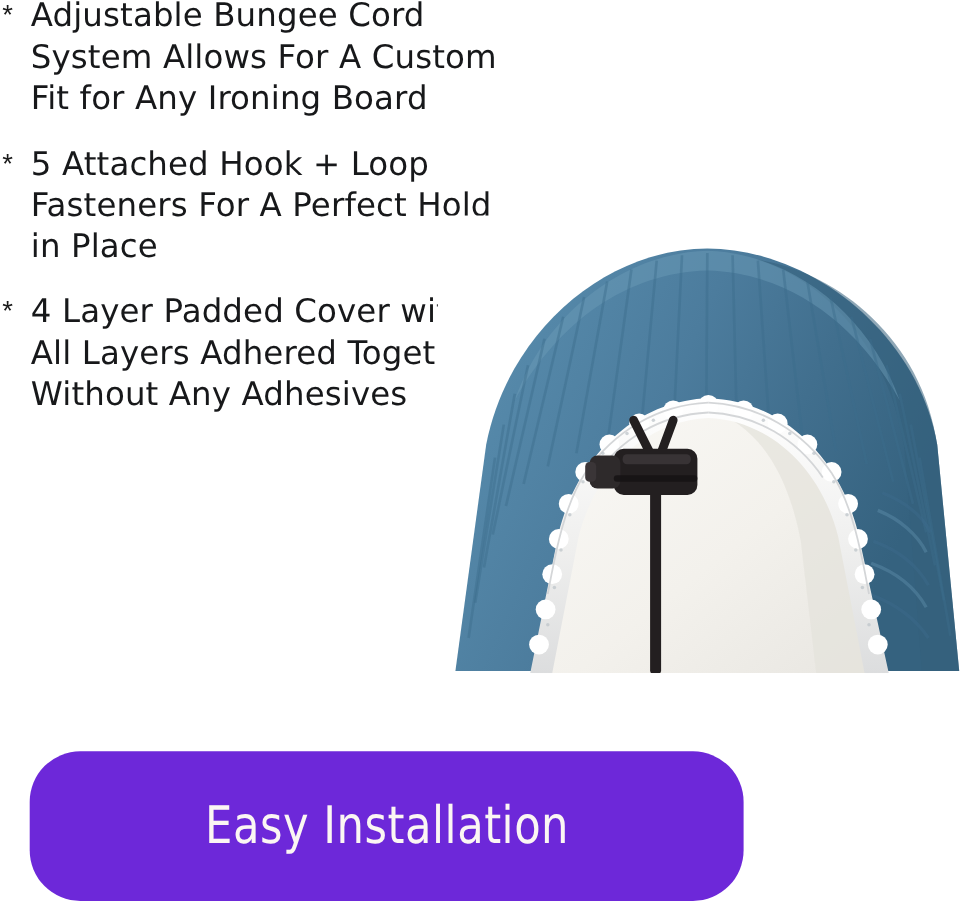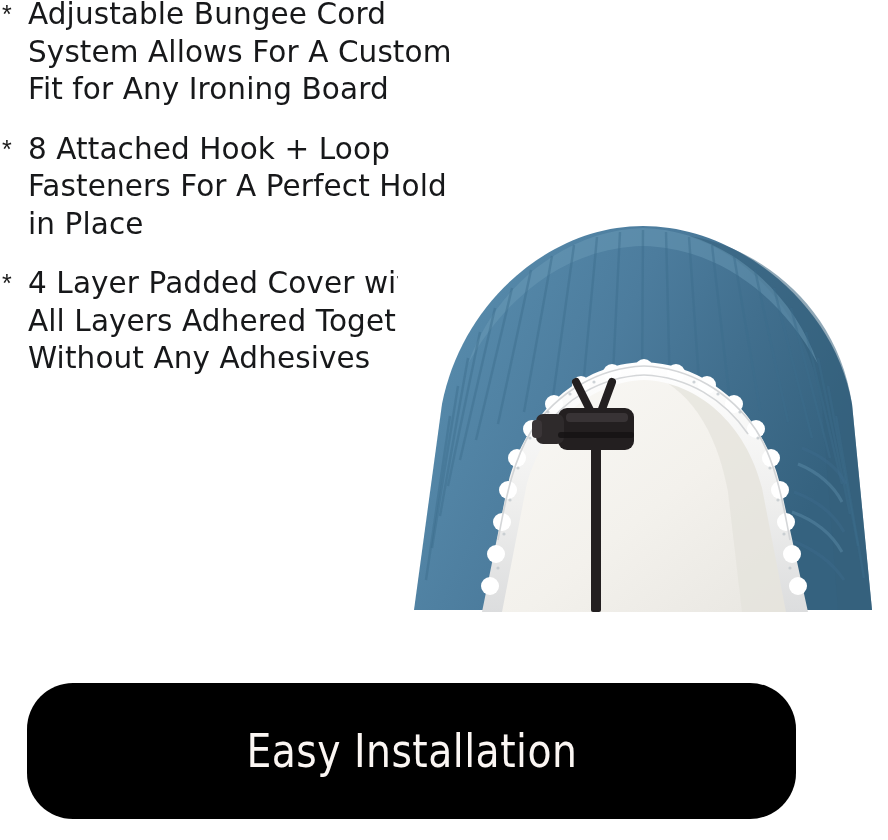--- a/index.html
+++ b/index.html
@@ -67,23 +67,23 @@
   }
   .product-photo svg {
     display: block;
   }
 
   
   .cta-banner {
     position: absolute;
     left: 27px;
     top: 683px;
-    width: 769px;
+    width: 649px;
     height: 136px;
-    background: #000000;
+    background: #6d28d9;
     border-radius: 46px;
     display: flex;
     align-items: center;
     justify-content: center;
   }
   .cta-label {
     color: #FBF6F3;
     font-size: 47px;
     line-height: 50px;
     letter-spacing: 0.5px;
@@ -101,21 +101,21 @@
 
     <div class="feature">
       <div class="feature-bullet">*</div>
       <div class="feature-text">Adjustable Bungee Cord
 System Allows For A Custom
 Fit for Any Ironing Board</div>
     </div>
 
     <div class="feature">
       <div class="feature-bullet">*</div>
-      <div class="feature-text">8 Attached Hook + Loop
+      <div class="feature-text">5 Attached Hook + Loop
 Fasteners For A Perfect Hold
 in Place</div>
     </div>
 
     <div class="feature">
       <div class="feature-bullet">*</div>
       <div class="feature-text">4 Layer Padded Cover with
 All Layers Adhered Together
 Without Any Adhesives</div>
     </div>

